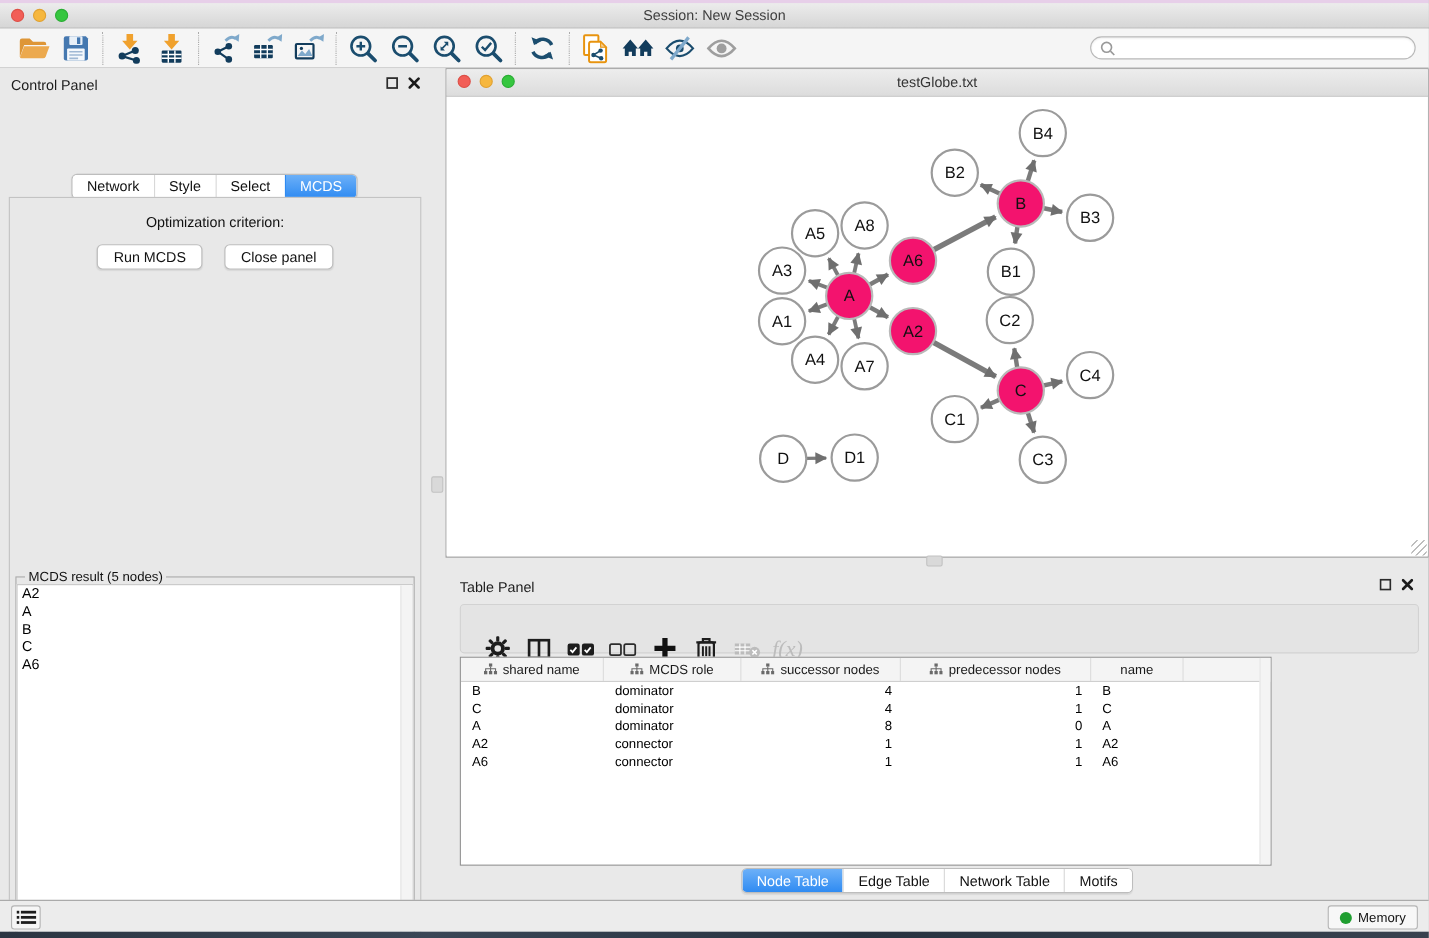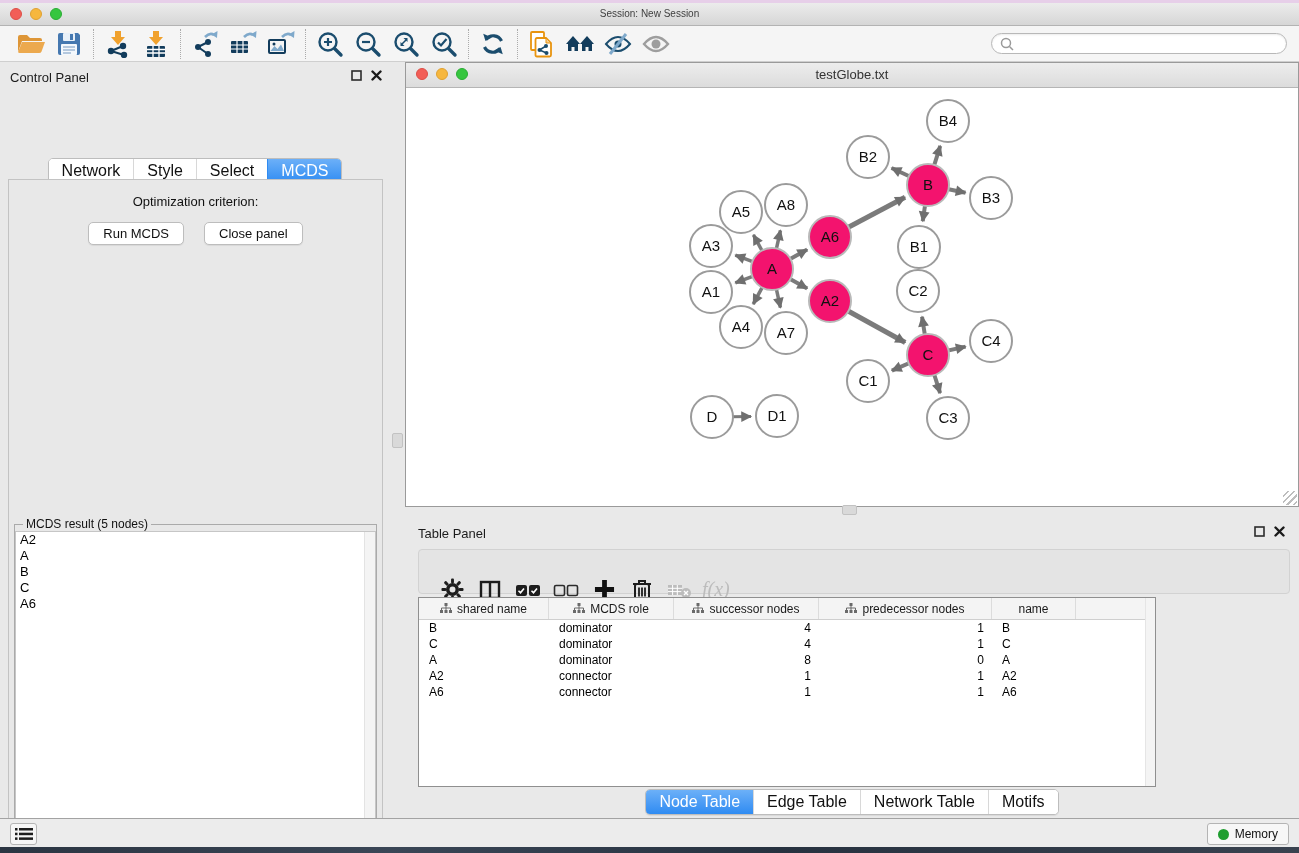--- a/index.html
+++ b/index.html
@@ -5,21 +5,21 @@
   * { margin:0; padding:0; box-sizing:border-box; }
   body { font-family:"Liberation Sans", sans-serif; background:#444; }
   #screen { position:relative; width:1299px; height:853px; background:#e9e9e9; overflow:hidden; font-family:"Liberation Sans", sans-serif; }
 
   
   .desk-top { position:absolute; left:0; top:0; width:100%; height:3px; background:#e7cfe9; }
   .desk-bottom { position:absolute; left:0; top:847px; width:100%; height:6px; background:linear-gradient(90deg,#2b3542,#3a4656 30%,#273240 60%,#39424f); }
 
   
   .titlebar { position:absolute; left:0; top:3px; width:100%; height:23px; background:linear-gradient(#ececec,#d6d6d6); border-bottom:1px solid #b3b3b3; }
-  .titlebar .title { text-align:center; line-height:22px; font-size:10px; color:#3f3f3f; }
+  .titlebar .title { text-align:center; line-height:22px; font-size:13px; color:#3f3f3f; }
   .lights { position:absolute; left:10px; top:5px; display:flex; gap:8px; }
   .light { width:12px; height:12px; border-radius:50%; }
   .light.red { background:#f25e57; border:1px solid #dd4f47; }
   .light.yellow { background:#f6b73e; border:1px solid #e0a131; }
   .light.green { background:#36c63f; border:1px solid #2aad34; }
 
   
   .toolbar { position:absolute; left:0; top:26px; width:100%; height:36px; background:#f5f5f5; border-bottom:1px solid #cfcfcf; display:flex; align-items:center; padding:0 8px 0 12px; }
   .tb-icons { display:flex; align-items:center; }
   .tbtn { display:flex; align-items:center; justify-content:center; width:38px; height:32px; cursor:default; }
@@ -28,21 +28,21 @@
   .search-wrap input { border:none; outline:none; flex:1; font-size:12px; margin-left:5px; background:transparent; font-family:"Liberation Sans", sans-serif; }
 
   
   .control-panel { position:absolute; left:0; top:62px; width:390px; height:756px; background:#e9e9e9; }
   .panel-head { position:relative; height:30px; }
   .panel-head .ptitle { position:absolute; left:10px; top:8px; font-size:13px; color:#1c1c1c; }
   .panel-head .picons { position:absolute; right:8px; top:8px; display:flex; gap:9px; align-items:center; }
 
   .seg-wrap { position:absolute; left:0; right:0; display:flex; justify-content:center; }
   .segctl { display:inline-flex; border:1px solid #bdbdbd; border-radius:5px; background:#fff; overflow:hidden; box-shadow:0 1px 1px rgba(0,0,0,0.07); }
-  .segctl .seg { padding:3px 13px; font-size:16px; color:#111; border-left:1px solid #d8d8d8; background:#fff; cursor:default; }
+  .segctl .seg { padding:3px 13px; font-size:13px; color:#111; border-left:1px solid #d8d8d8; background:#fff; cursor:default; }
   .segctl .seg:first-child { border-left:none; }
   .segctl .seg.active { background:linear-gradient(#6cb0f8,#2f8bf2); color:#fff; border-left-color:#2f8bf2; }
 
   .cp-tabs { top:96px; }
   .cp-content { position:absolute; left:8px; top:117px; width:375px; height:683px; border:1px solid #c3c3c3; background:#e8e8e8; }
   .opt-label { margin-top:14px; text-align:center; font-size:13px; color:#111; }
   .dropdown { position:relative; margin:9px auto 0; width:315px; height:22px; background:#fff; border:1px solid #b4b4b4; border-radius:4px; font-size:13px; color:#111; line-height:20px; padding-left:9px; box-shadow:0 1px 1px rgba(0,0,0,0.06); }
   .dd-stepper { position:absolute; right:1px; top:1px; width:18px; height:18px; border-radius:3px; background:linear-gradient(#7abbfa,#2e8af3); display:flex; flex-direction:column; align-items:center; justify-content:center; gap:1px; }
   .btn-row { margin-top:13px; display:flex; justify-content:center; gap:20px; }
   .mac-btn { background:#fff; border:1px solid #bdbdbd; border-radius:5px; font-size:13px; color:#111; padding:3px 14px; font-family:"Liberation Sans", sans-serif; box-shadow:0 1px 1px rgba(0,0,0,0.07); }

